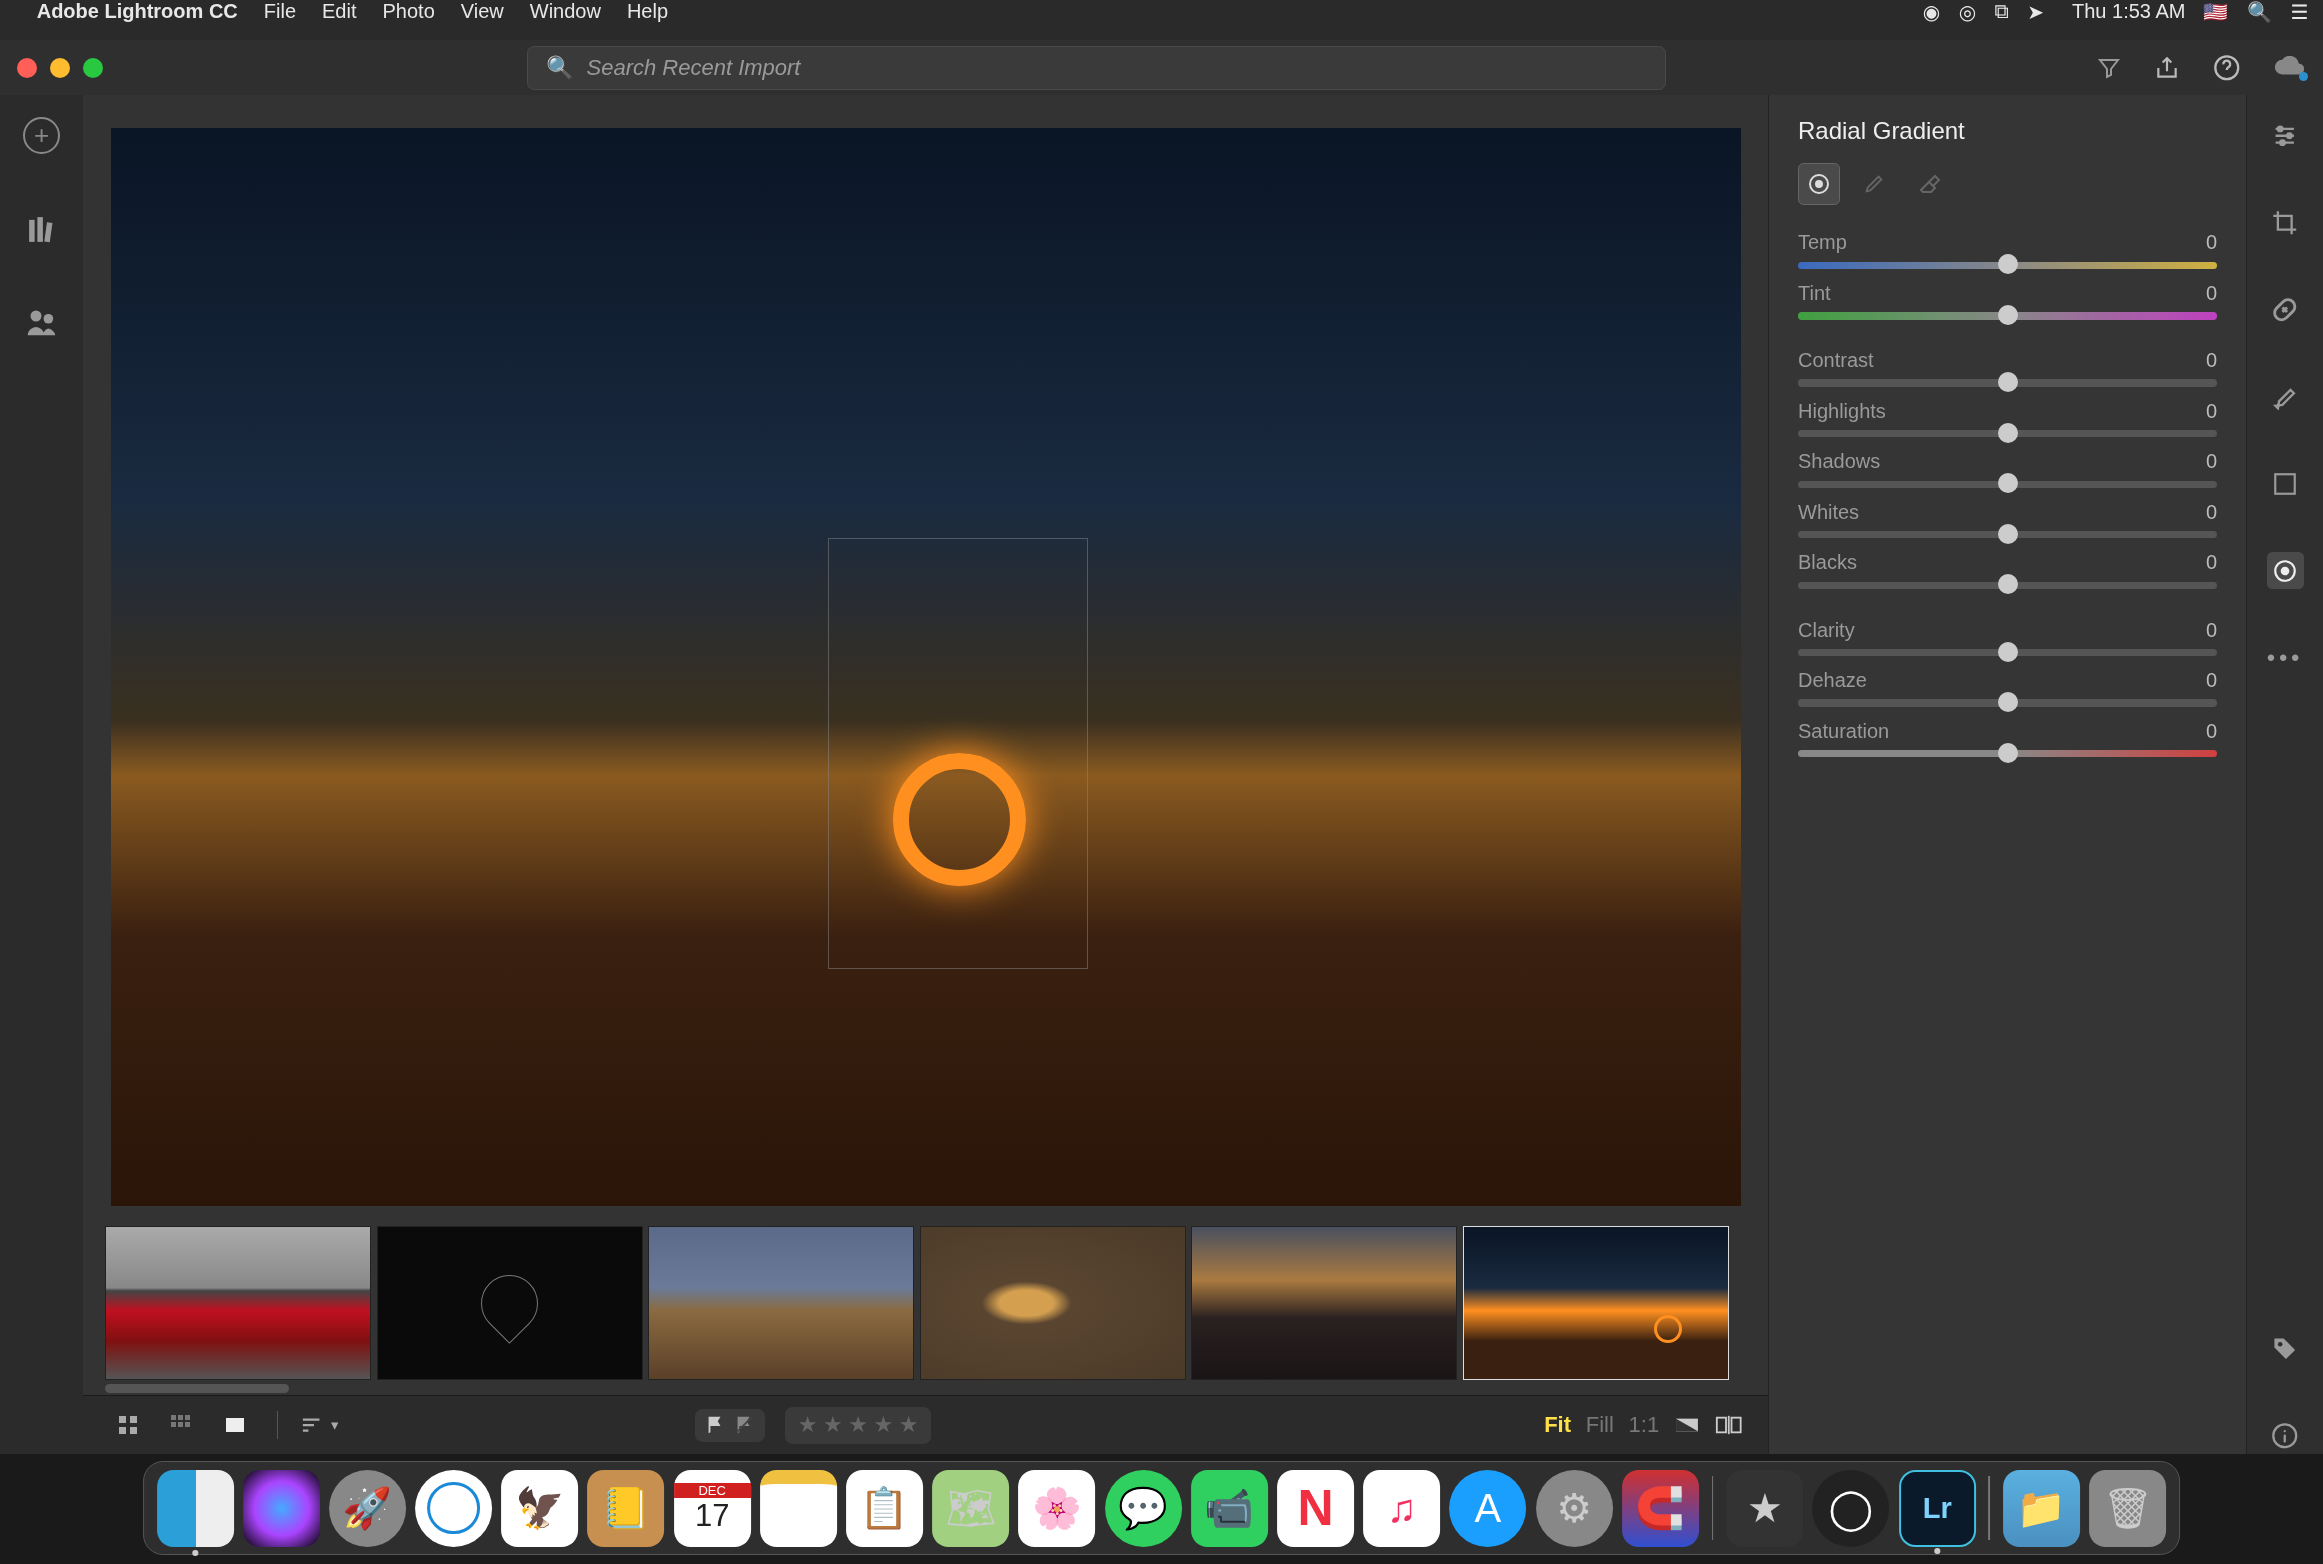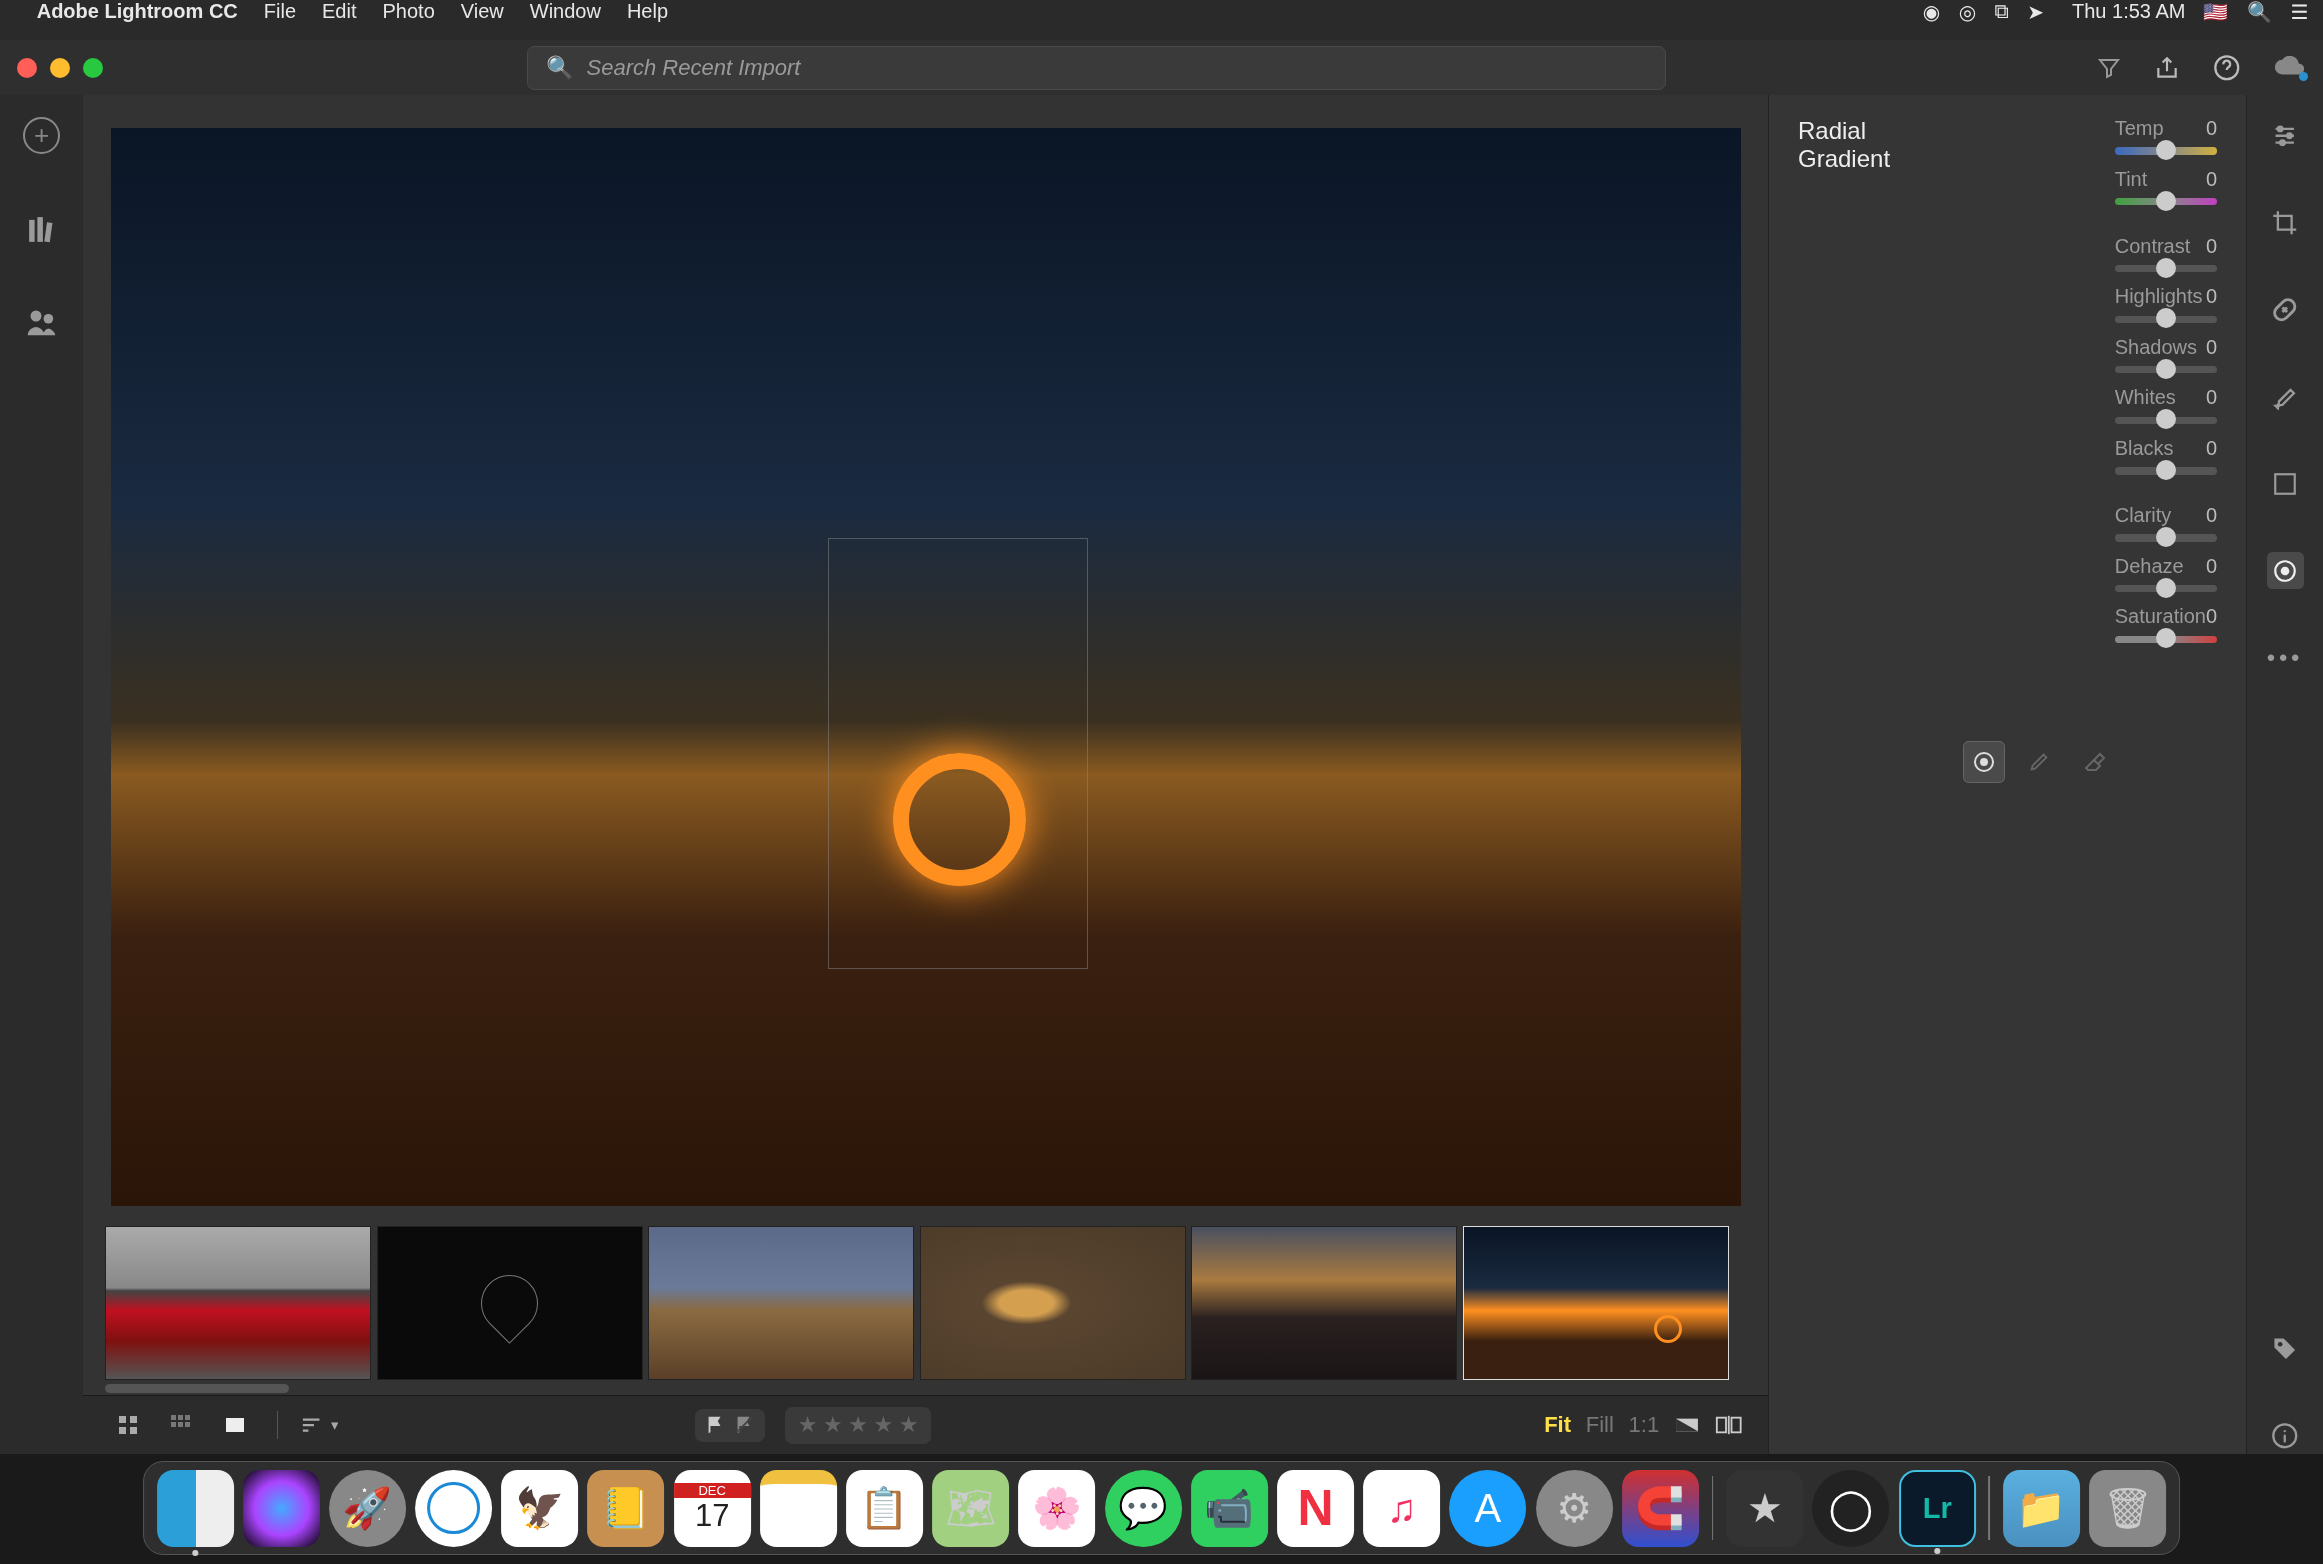--- a/index.html
+++ b/index.html
@@ -52,21 +52,21 @@
 .bottombar { height: 59px; background:#2b2b2b; display:flex; align-items:center; padding: 0 26px; gap:16.5px; border-top:0.9px solid #1a1a1a; }
 .view-btn { width:37px; height:26px; color:#aaa; display:flex; align-items:center; justify-content:center; font-size:20px; cursor:pointer;}
 .divider-v { width:0.9px; height:27.5px; background:#555; margin:0 7.3px;}
 .sort-btn{ display:flex; align-items:center; gap:5.5px; color:#aaa;}
 .flag-group{ display:flex; background:#3a3a3a; border-radius:7.3px; padding:5.5px 9.2px; gap:7.3px; margin-left:340px;}
 .stars-group{ display:flex; background:#3a3a3a; border-radius:7.3px; padding:5.5px 13px; gap:5.5px; margin-left:3.7px; color:#666; font-size:22px;}
 .zoom-group{ margin-left:auto; display:flex; align-items:center; gap:14.7px; font-size:22px;}
 .zoom-group .active{ color:#fde047; font-weight:600;}
 .zoom-group .inactive{ color:#777;}
 
-.rightpanel { width: 478px; background:#353535; border-left:0.9px solid #222; display:flex; flex-direction:row; padding: 22px 29px; overflow-y:auto;}
+.rightpanel { width: 478px; background:#353535; border-left:0.9px solid #222; display:flex; flex-direction:column; padding: 22px 29px; overflow-y:auto;}
 .rp-title { color:#eee; font-size:24px; font-weight:500; margin-bottom:18.4px;}
 .rp-mode-row { display:flex; gap:13px; margin-bottom:26px; align-items:center;}
 .mode-btn { width:42px; height:42px; border-radius:5.5px; display:flex; align-items:center; justify-content:center; font-size:22px;}
 .mode-btn.active{ background:#4a4a4a; border:0.9px solid #666;}
 .mode-btn.inactive{ color:#666;}
 .slider-block { margin-bottom:13px; }
 .slider-block .head { display:flex; justify-content:space-between; font-size:20px; color:#9a9a9a; margin-bottom:7.3px;}
 .slider-block .head .val { color:#bbb; }
 .slider-track { position:relative; height:7.3px; background:#555; border-radius:3.7px; }
 .slider-track.temp { background: linear-gradient(to right,#3a6ac0,#888,#d0b040);}
@@ -96,21 +96,21 @@
 .dock-item.photos{background:#fff;}
 .dock-item.messages{background:#30d060;border-radius:50%;}
 .dock-item.facetime{background:#30d060;}
 .dock-item.news{background:#fff;}
 .dock-item.music{background:#fff;}
 .dock-item.appstore{background:#1a9fff;border-radius:50%;}
 .dock-item.settings{background:#888;border-radius:50%;}
 .dock-item.magnet{background:linear-gradient(#d03030,#3050d0);}
 .dock-item.imovie{background:#333;}
 .dock-item.onepass{background:#222;border-radius:50%;}
-.dock-item.lr{background:#0a1a2a;border:2.8px solid #40c0e0;color:#14b8a6;font-weight:600;font-size:29px;}
+.dock-item.lr{background:#0a1a2a;border:2.8px solid #40c0e0;color:#7dd3fc;font-weight:600;font-size:29px;}
 .dock-item.downloads{background:linear-gradient(#5ab0e0,#4a90c0);}
 .dock-item.trash{background:#888;}
 .dock-sep{width:1.8px;height:64px;background:#777;margin:6.4px 3.7px;}
 .dot-ind{position:absolute;bottom:-9.2px;left:50%;transform:translateX(-50%);width:5.5px;height:5.5px;border-radius:50%;background:#ccc;}
 
 svg{display:block;}
 </style>
 </head>
 <body>
 

